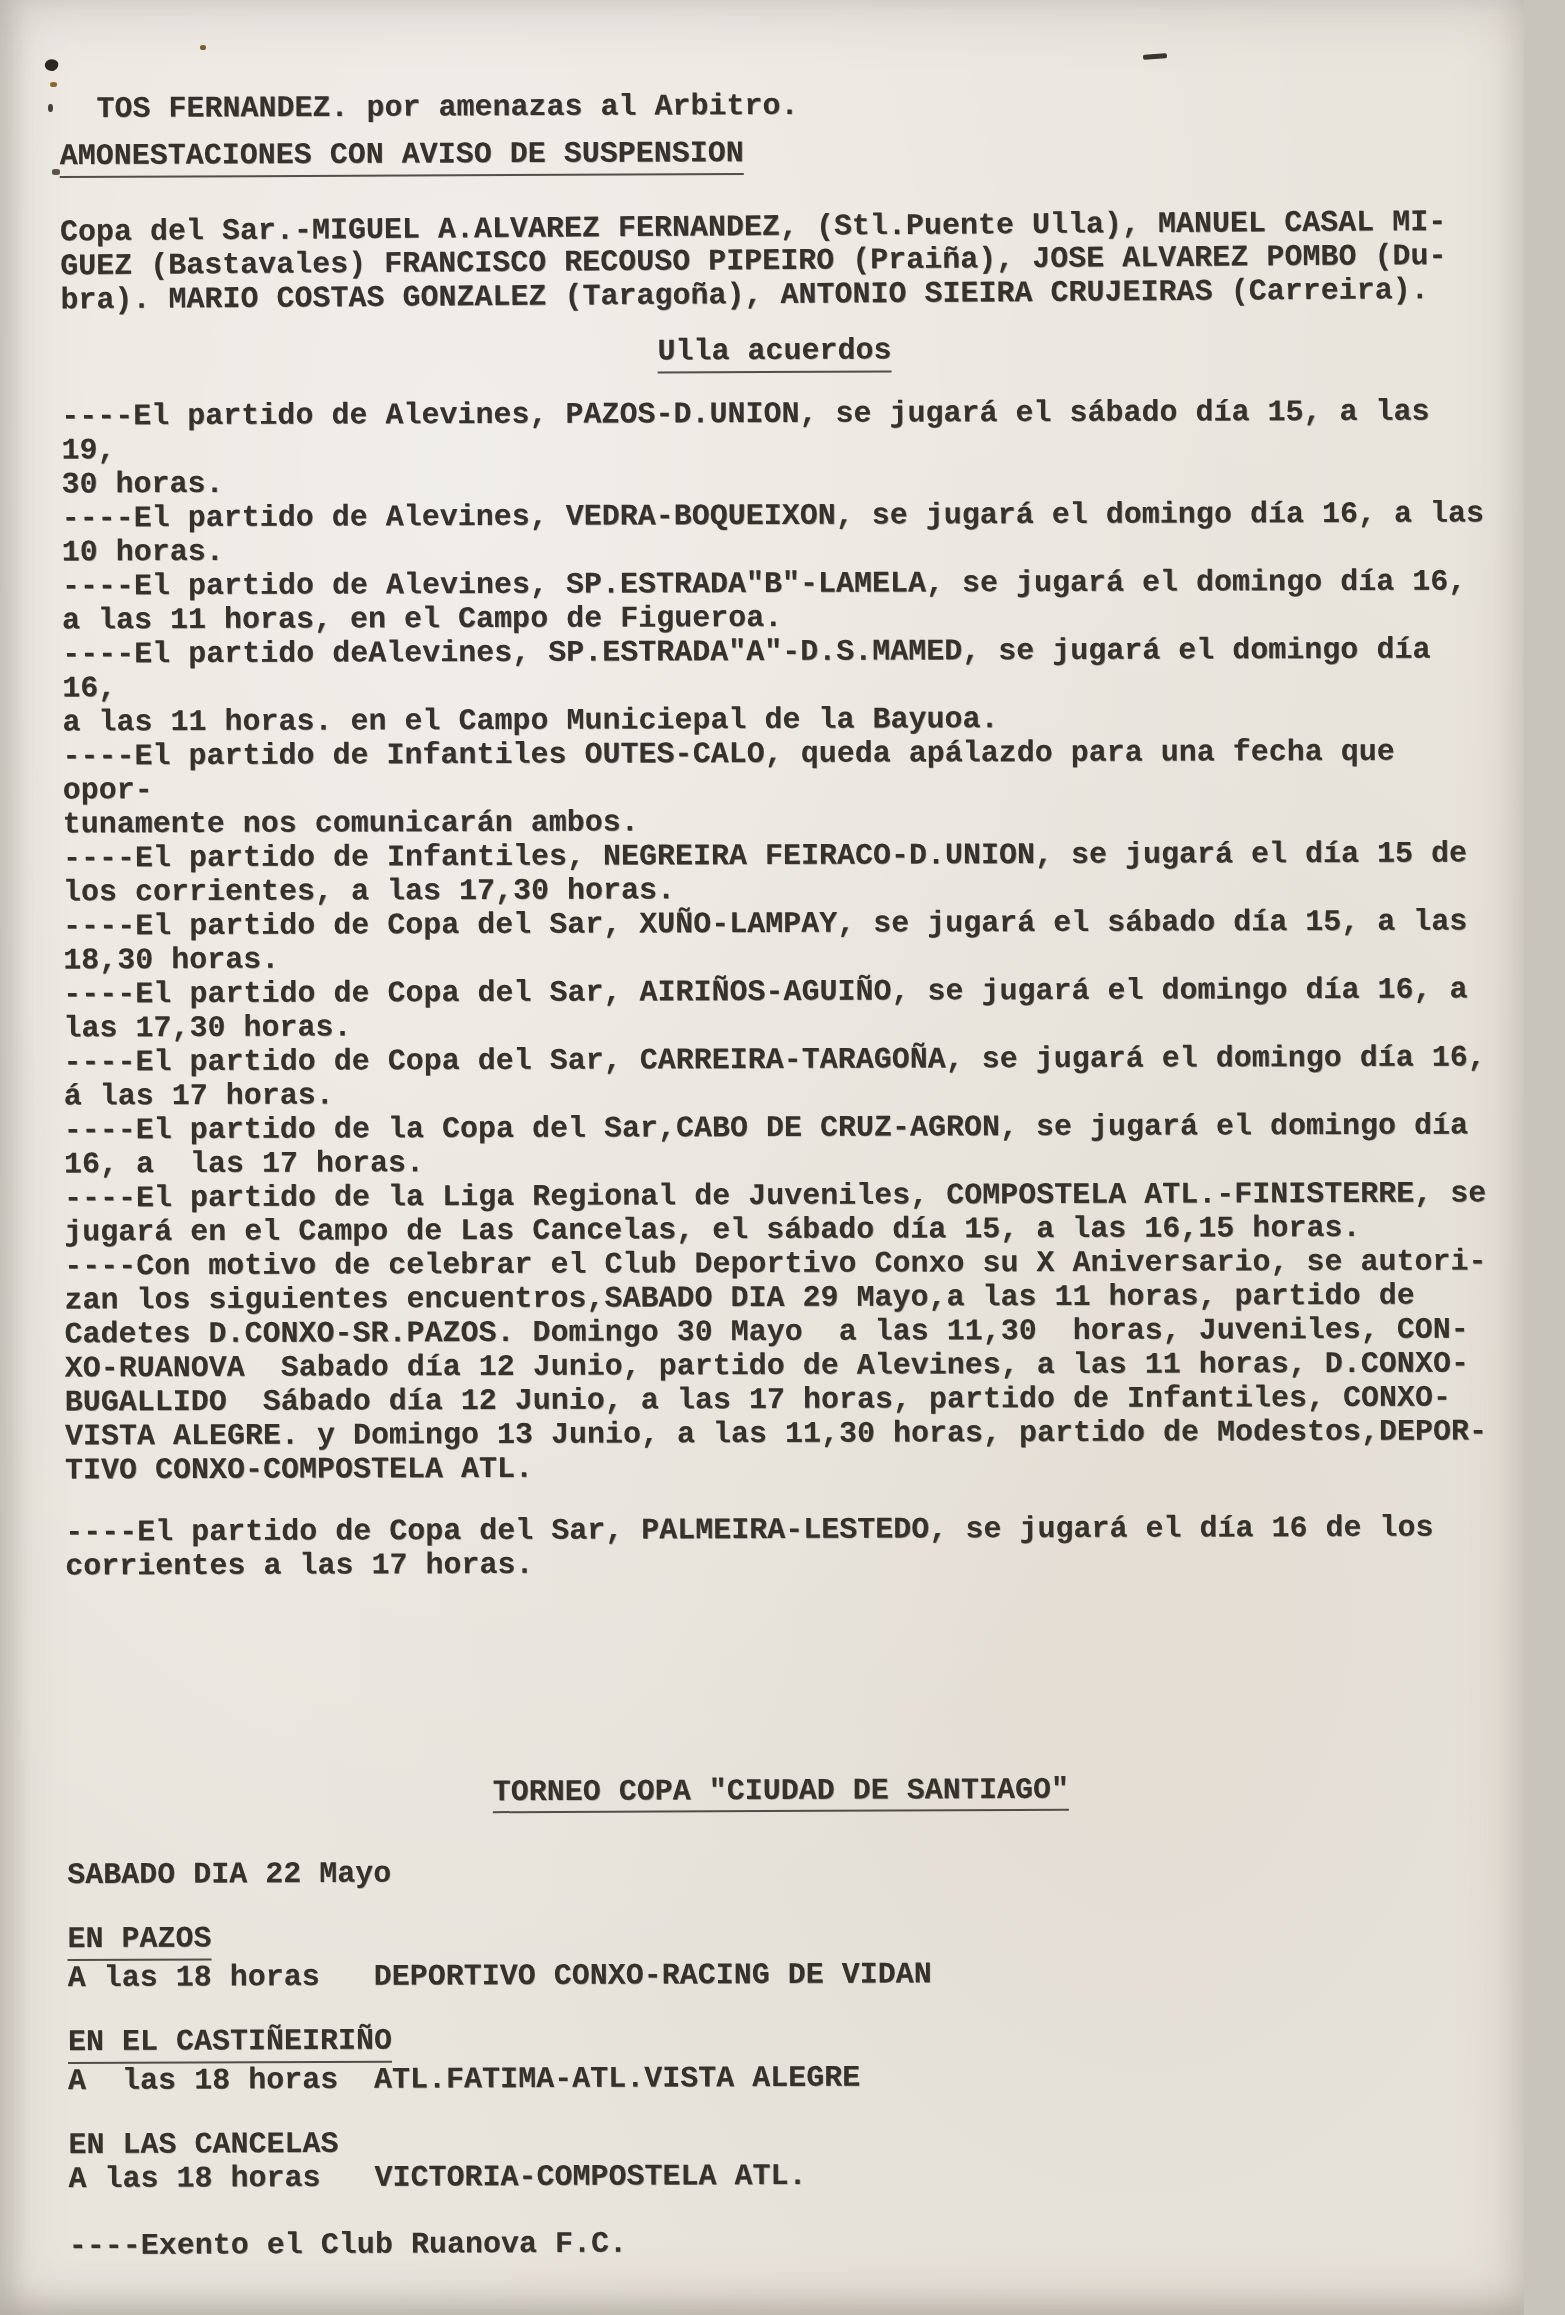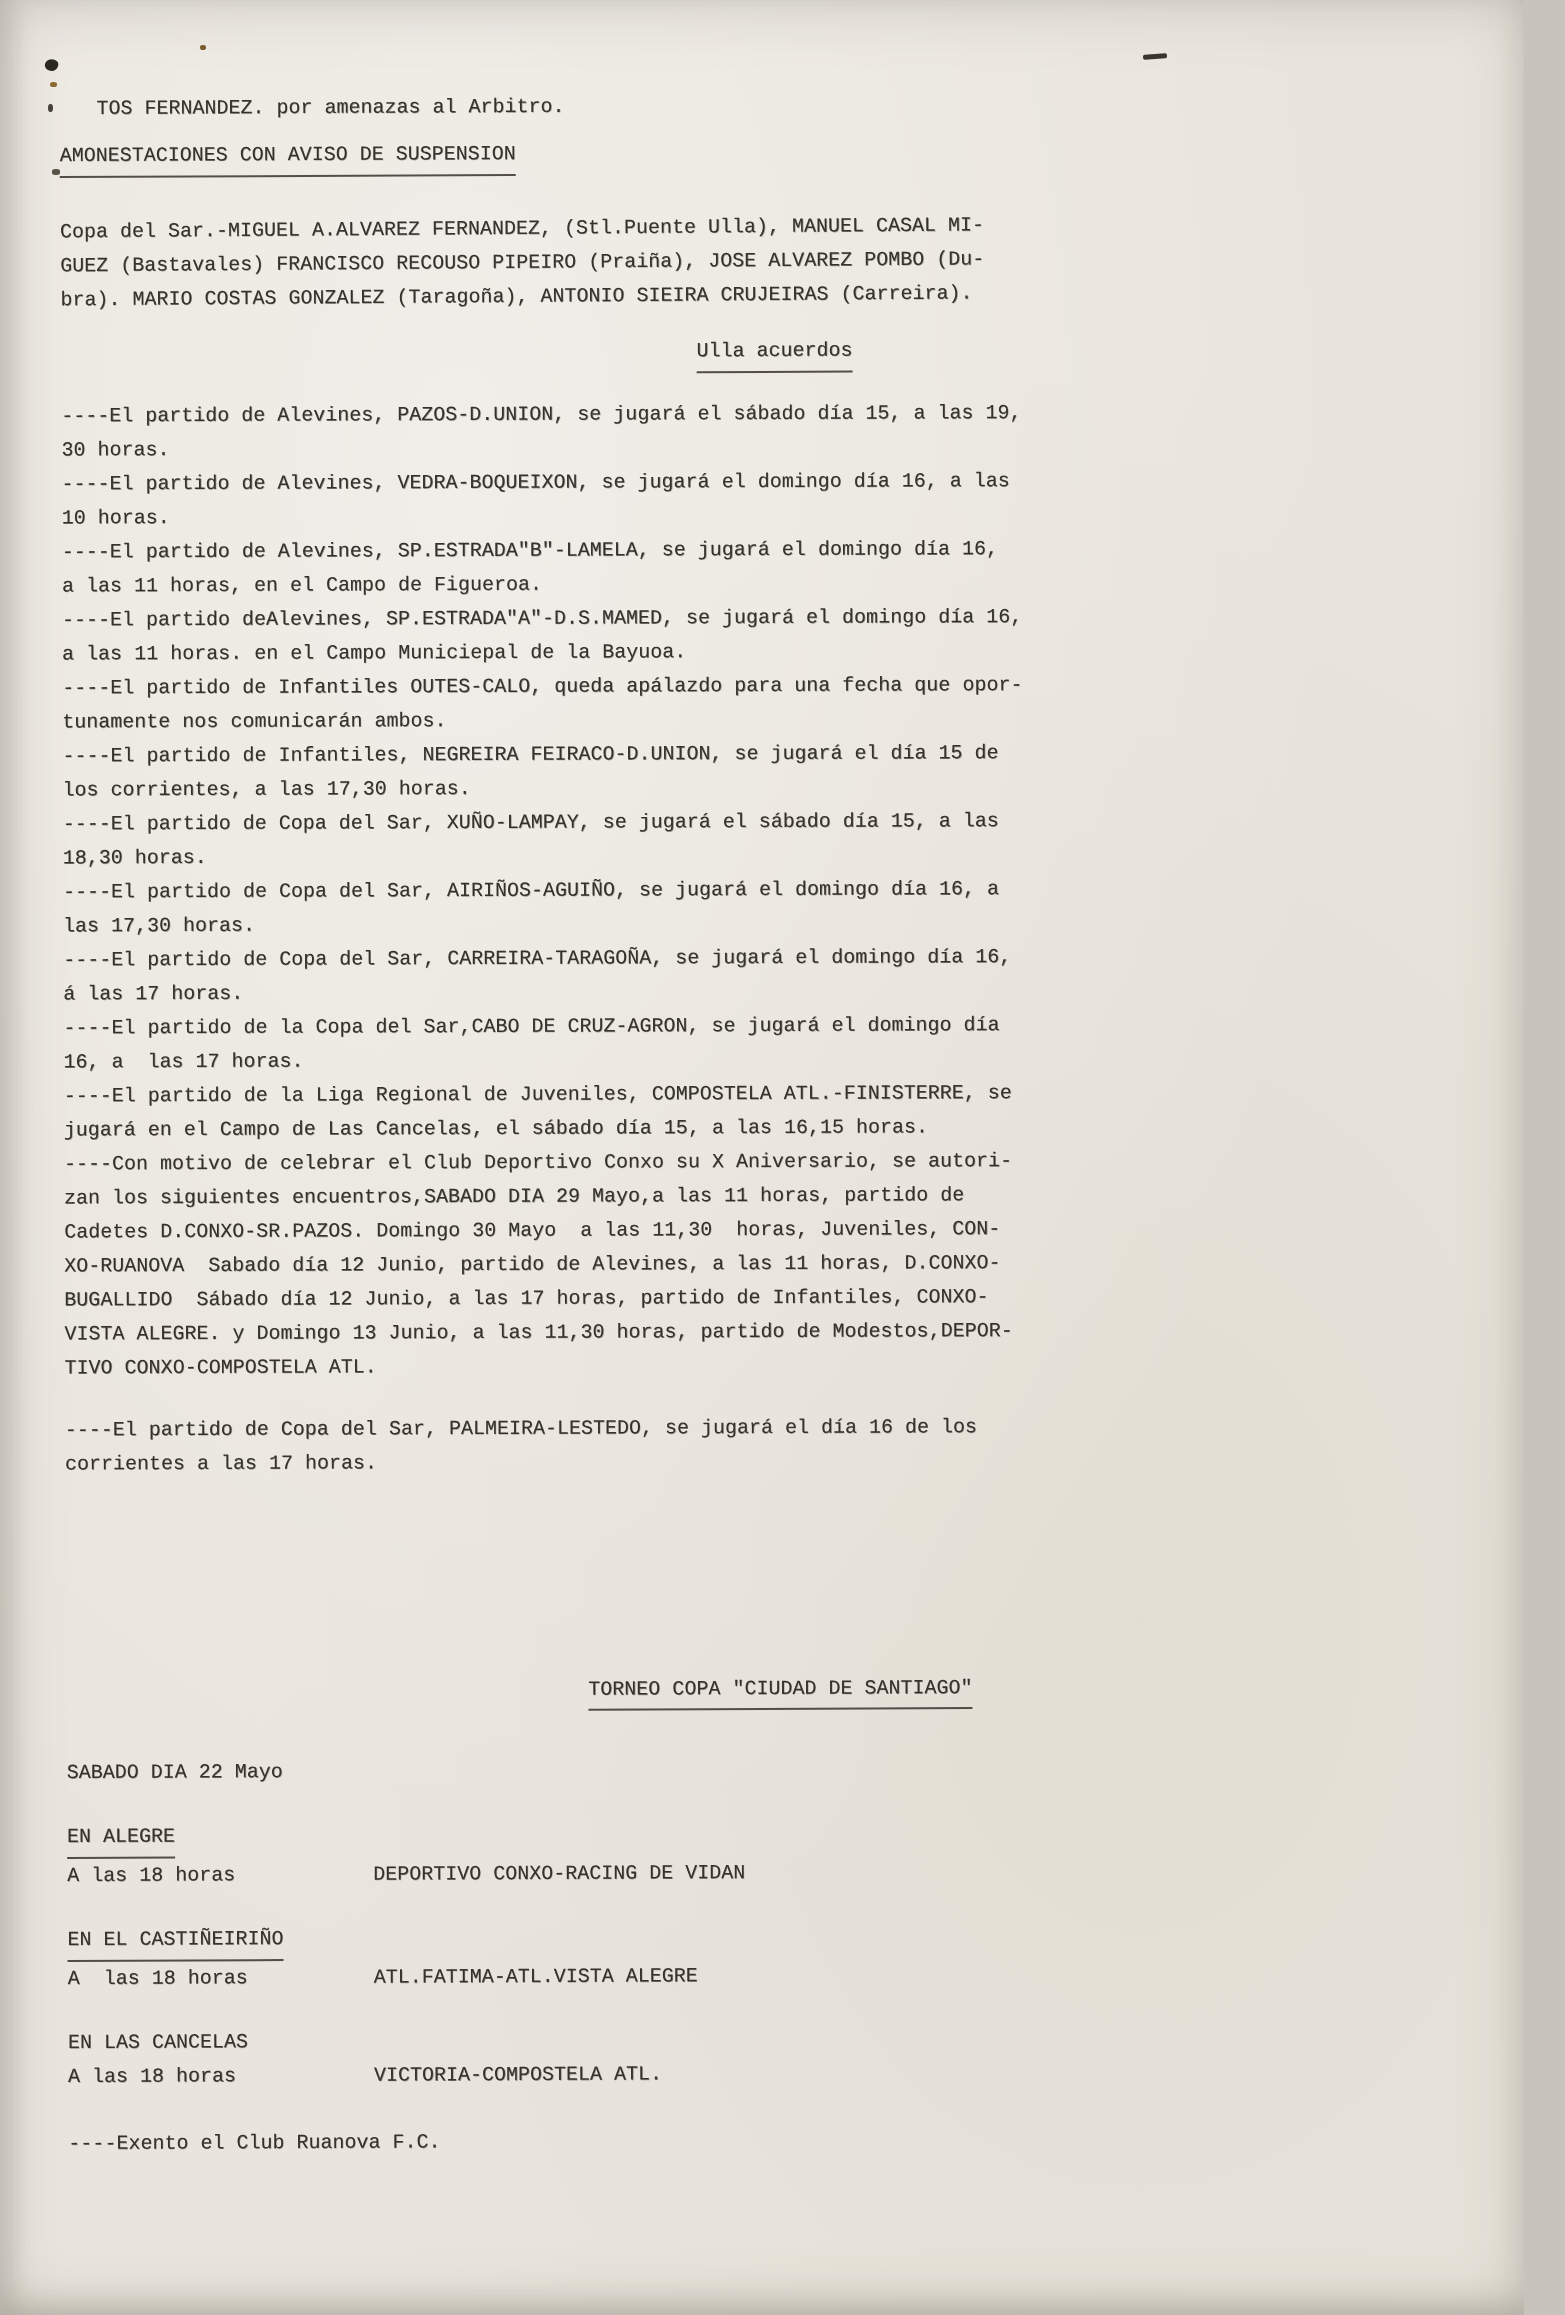--- a/index.html
+++ b/index.html
@@ -17,23 +17,23 @@
     background:
       radial-gradient(ellipse at 30% 20%, rgba(255,255,255,0.35), rgba(255,255,255,0) 60%),
       radial-gradient(ellipse at 75% 70%, rgba(210,200,185,0.25), rgba(210,200,185,0) 55%),
       #e9e5dd;
     box-shadow:
       inset 0 0 65px rgba(115,105,90,0.28),
       inset 13px 0 24px rgba(60,55,45,0.10),
       inset 0 -13px 28px rgba(60,55,45,0.14),
       inset 0 9.3px 16.7px rgba(255,255,255,0.35);
     font-family: "Liberation Mono", "DejaVu Sans Mono", monospace;
-    font-weight: normal;
+    font-weight: bold;
     color: #35322c;
-    font-size: 20px;
+    font-size: 30px;
     line-height: 34px;
   }
   .sheet {
     position: relative;
     padding: 89px 37px 0 59px;
     transform: rotate(-0.25deg);
     transform-origin: 50% 0;
   }
   .tw { white-space: pre-wrap; margin: 0; text-shadow: 0.6px 0.6px 0.5px rgba(55,50,44,0.45); }
   .intro { margin-left: 37px; }
@@ -123,21 +123,21 @@
 corrientes a las 17 horas.</p>
     </div>
 
     <div class="torneo-head-wrap">
       <span class="tw u-head">TORNEO COPA "CIUDAD DE SANTIAGO"</span>
     </div>
 
     <p class="tw date-line">SABADO DIA 22 Mayo</p>
 
     <div class="fixture">
-      <span class="tw u-head">EN ALEGRE</span>
+      <span class="tw u-head">EN PAZOS</span>
       <div class="fixture-row">
         <span class="tw fixture-time">A las 18 horas</span>
         <span class="tw">DEPORTIVO CONXO-RACING DE VIDAN</span>
       </div>
     </div>
 
     <div class="fixture">
       <span class="tw u-head">EN EL CASTIÑEIRIÑO</span>
       <div class="fixture-row">
         <span class="tw fixture-time">A  las 18 horas</span>

